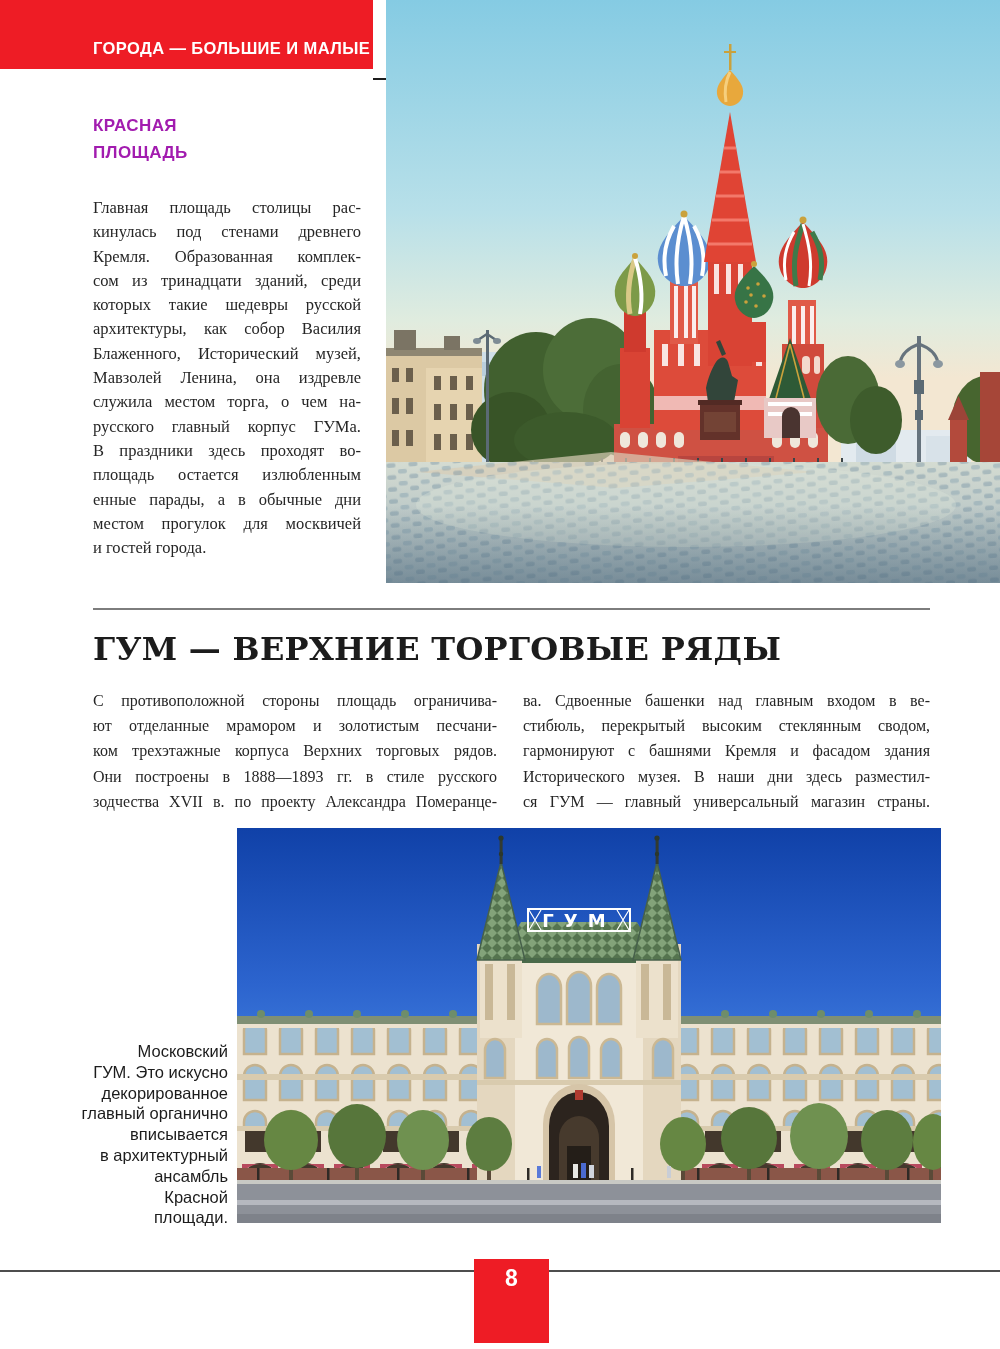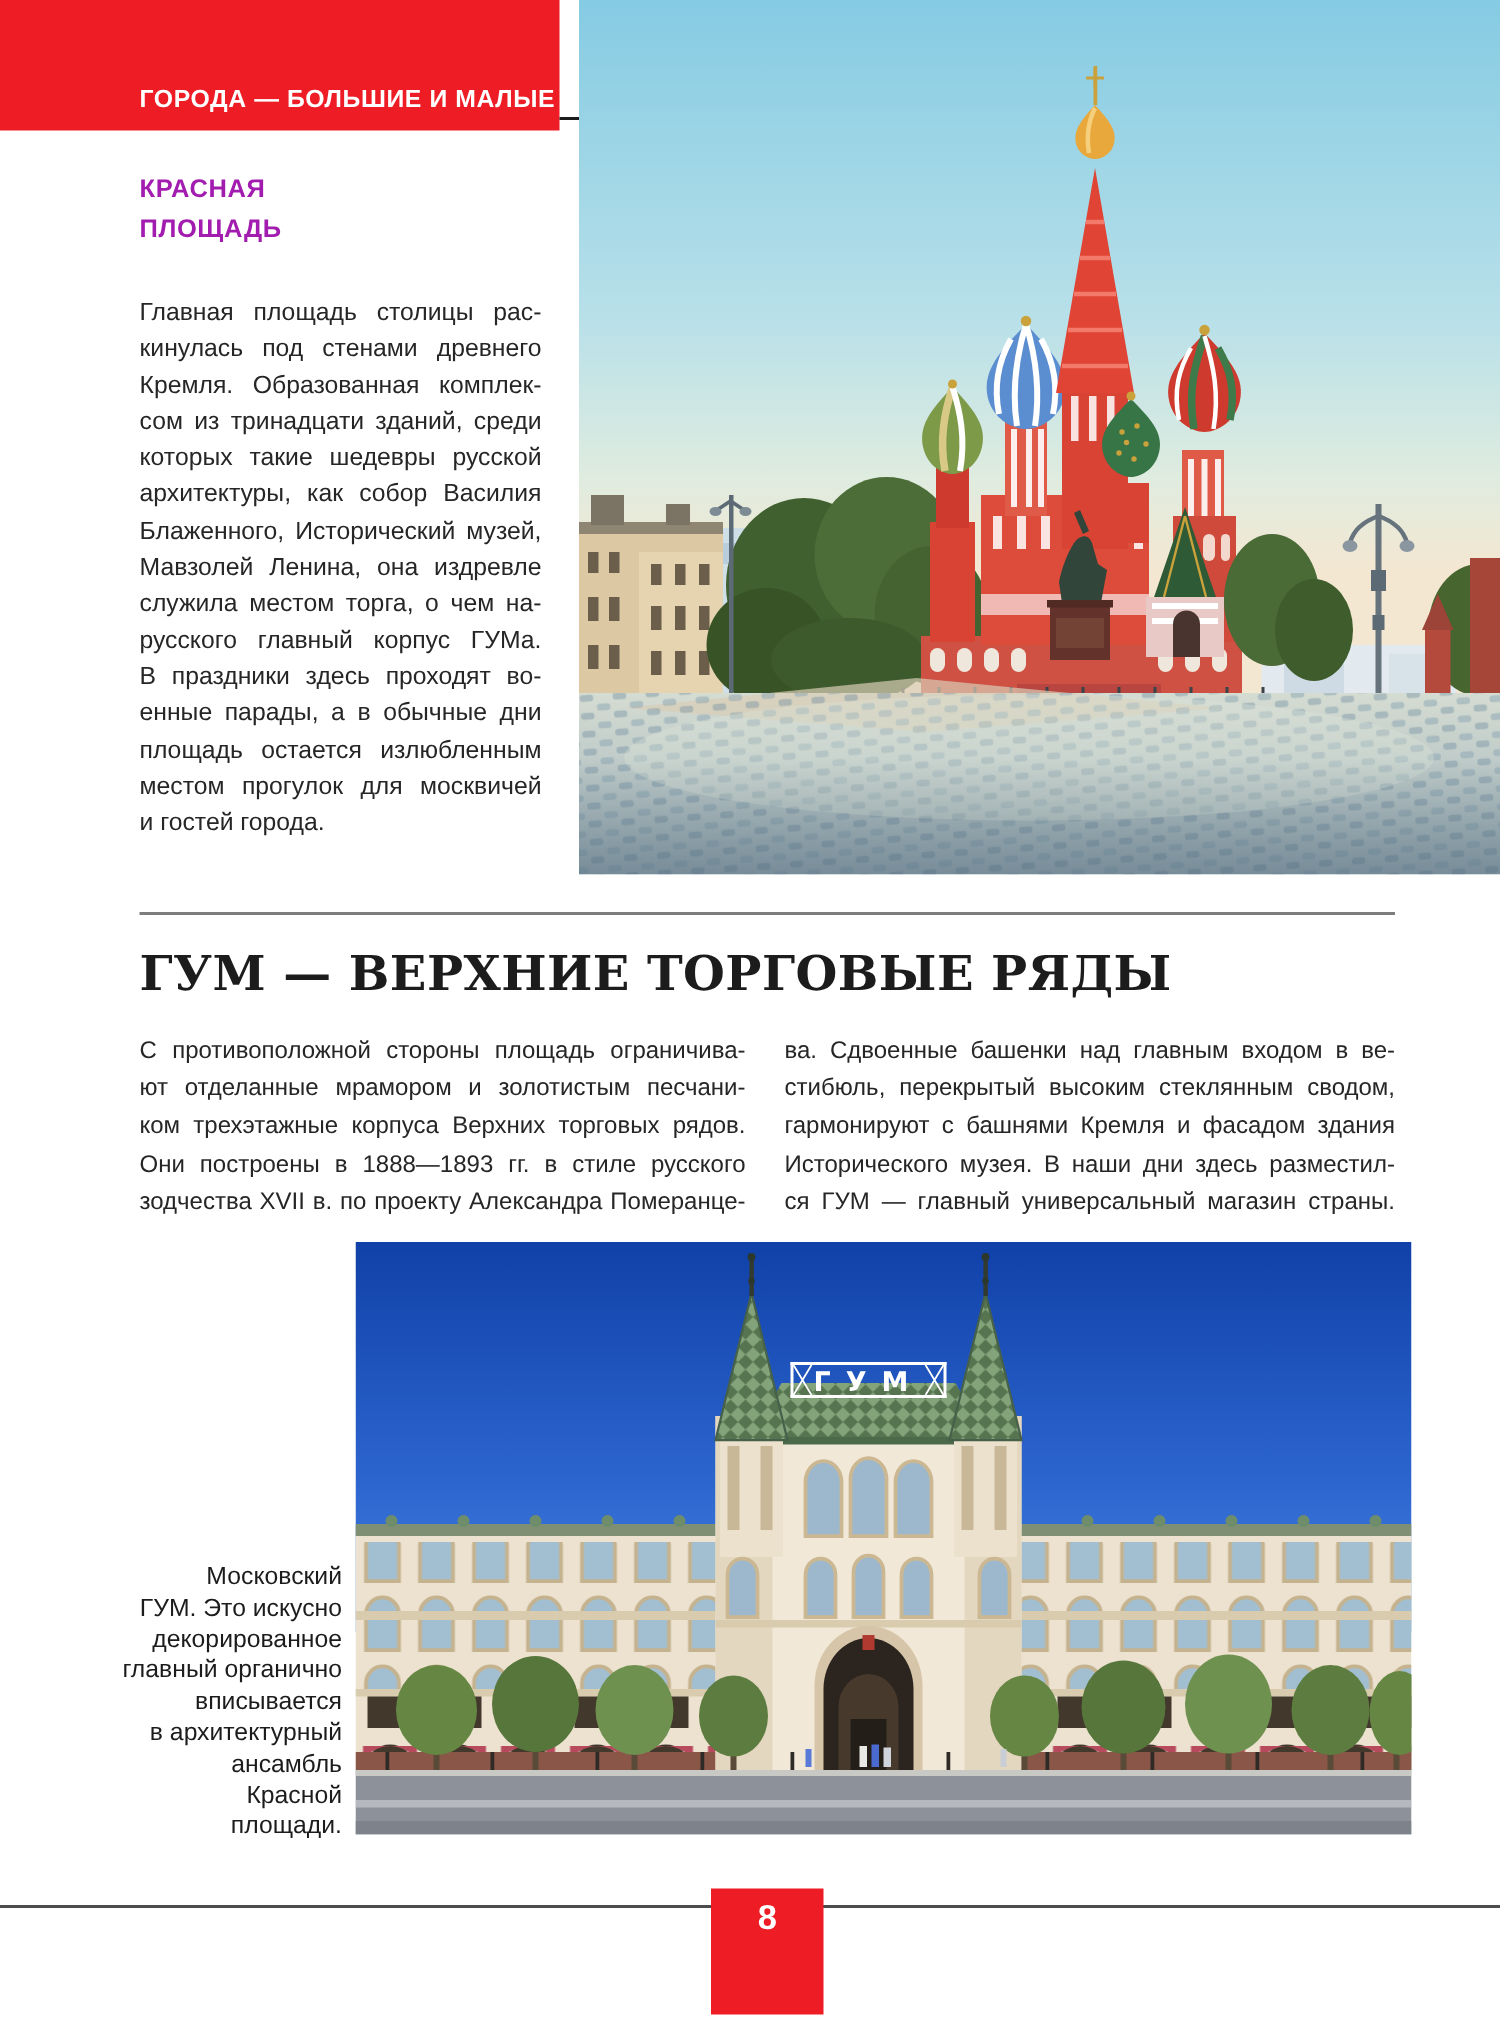--- a/index.html
+++ b/index.html
@@ -1,21 +1,21 @@
 <!DOCTYPE html>
 <html><head>
 <meta charset="utf-8">
 <style>
   html,body{margin:0;padding:0;background:#ffffff;}
   body{width:1000px;height:1349px;position:relative;overflow:hidden;
        font-family:"Liberation Sans",sans-serif;-webkit-font-smoothing:antialiased;}
   .abs{position:absolute;}
 
   
-  .red-band{left:0;top:0;width:373px;height:87px;background:#ee1c25;}
+  .red-band{left:0;top:0;width:373px;height:69px;background:#ee1c25;}
   .red-band .hlabel{position:absolute;left:93px;bottom:11px;color:#ffffff;
        font-weight:700;font-size:16.5px;letter-spacing:.4px;white-space:nowrap;}
   .connector{left:373px;top:78px;width:15px;height:2px;background:#1c1c1c;}
 
   
   .photo1{left:386px;top:0;width:614px;height:583px;}
   .photo2{left:237px;top:828px;width:704px;height:395px;border-radius:22px;}
   .photo1 svg,.photo2 svg{display:block;width:100%;height:100%;}
 
   
@@ -25,21 +25,21 @@
 
   
   .divider{left:93px;top:608px;width:837px;height:2px;background:#7d7d7d;}
   .h2{left:93px;top:630px;font-family:"DejaVu Serif",serif;font-weight:700;
        font-size:32px;color:#1c1c1c;letter-spacing:.3px;white-space:nowrap;}
   .col{top:688px;width:404px;font-size:16px;line-height:25.2px;color:#262626;}
   .col-left{left:93px;}
   .col-right{left:523px;width:407px;}
 
   
-  .jl .tline{text-align:justify;text-align-last:justify;white-space:nowrap;}
+  .jl .tline{text-align:justify;text-align-last:justify;white-space:nowrap;font-family:Liberation Serif, serif;}
   .jl.last-left .tline-last{text-align-last:left;}
 
   
   .caption{left:58px;top:1041px;width:170px;text-align:right;
        font-family:Liberation Sans, sans-serif;font-size:16.5px;line-height:20.8px;color:#1c1c1c;}
   .caption .tline{white-space:nowrap;}
 
   
   .footer-rule{left:0;top:1270px;width:1000px;height:2px;background:#4d4d4d;}
   .page-box{left:474px;top:1259px;width:75px;height:84px;background:#ee1c25;
@@ -303,22 +303,22 @@
     <div class="tline">кинулась под стенами древнего</div>
     <div class="tline">Кремля. Образованная комплек-</div>
     <div class="tline">сом из тринадцати зданий, среди</div>
     <div class="tline">которых такие шедевры русской</div>
     <div class="tline">архитектуры, как собор Василия</div>
     <div class="tline">Блаженного, Исторический музей,</div>
     <div class="tline">Мавзолей Ленина, она издревле</div>
     <div class="tline">служила местом торга, о чем на-</div>
     <div class="tline">русского главный корпус ГУМа.</div>
     <div class="tline">В праздники здесь проходят во-</div>
+    <div class="tline">площадь остается излюбленным</div>
     <div class="tline">енные парады, а в обычные дни</div>
-    <div class="tline">площадь остается излюбленным</div>
     <div class="tline">местом прогулок для москвичей</div>
     <div class="tline tline-last">и гостей города.</div>
   </div>
 
 <div class="abs divider"></div>
 <div class="abs h2">ГУМ — ВЕРХНИЕ ТОРГОВЫЕ РЯДЫ</div>
 <div class="abs col col-left jl">
     <div class="tline">С противоположной стороны площадь ограничива-</div>
     <div class="tline">ют отделанные мрамором и золотистым песчани-</div>
     <div class="tline">ком трехэтажные корпуса Верхних торговых рядов.</div>

